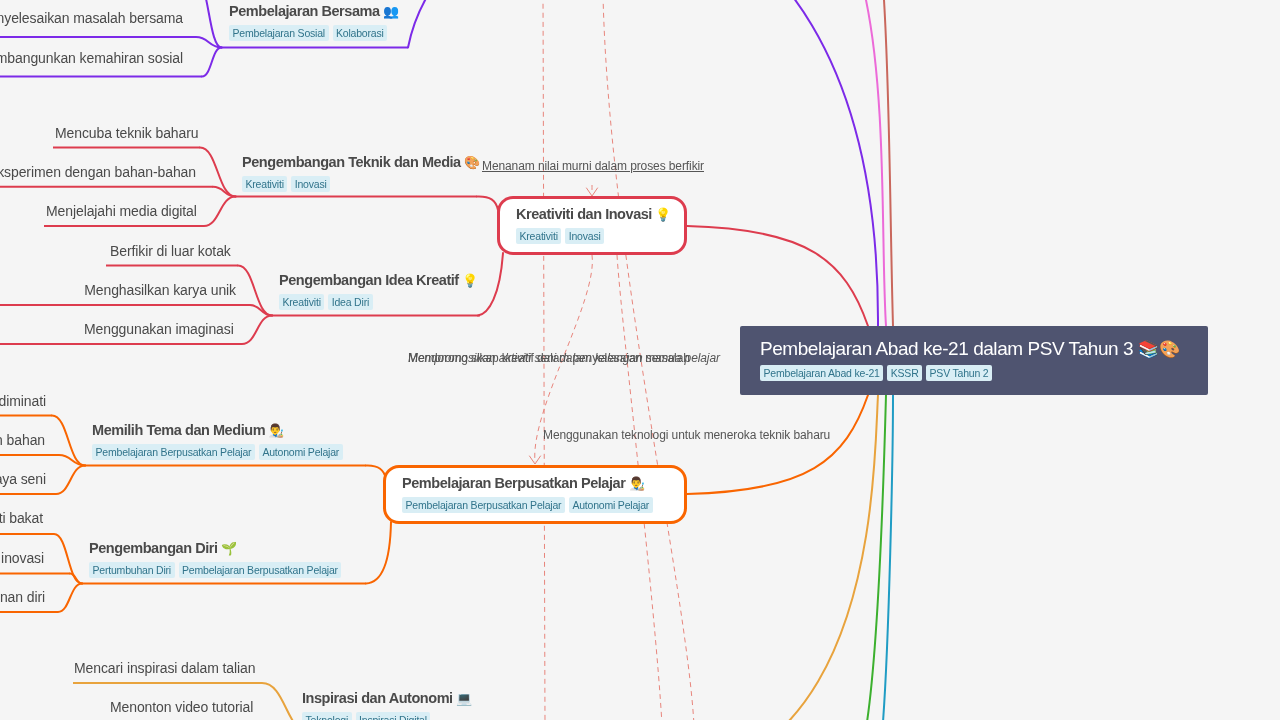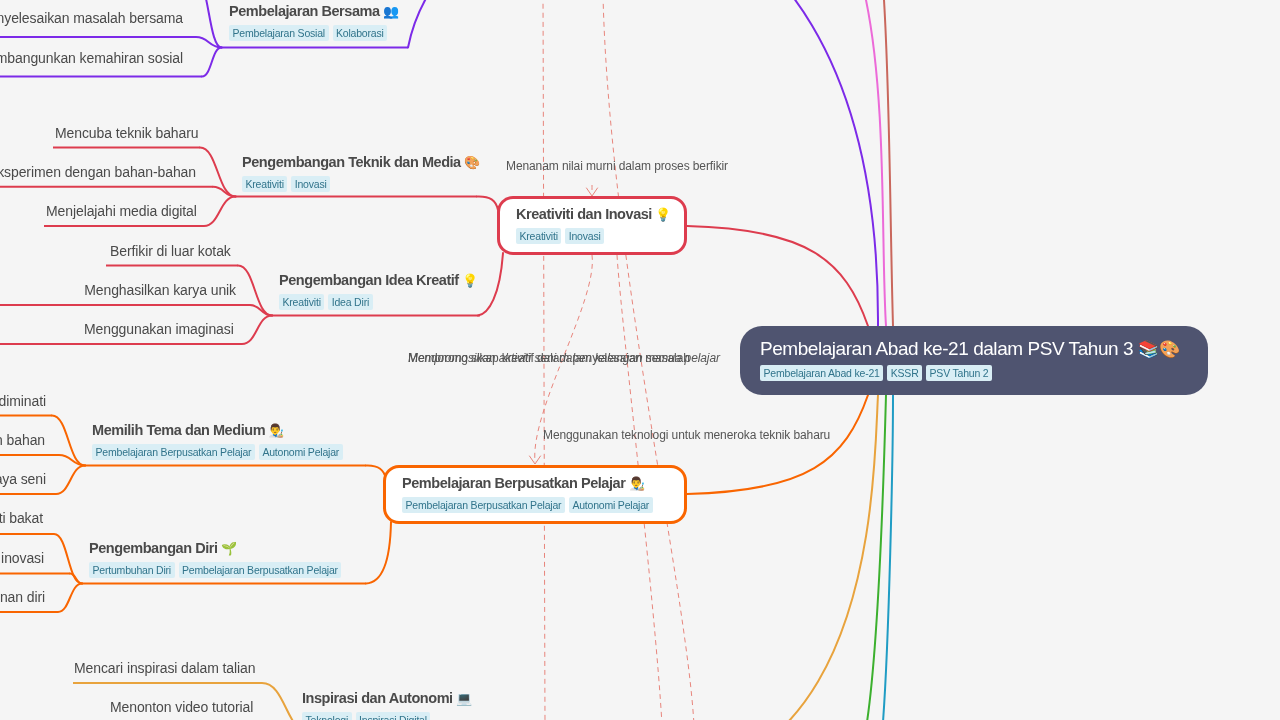--- a/index.html
+++ b/index.html
@@ -8,21 +8,21 @@
 svg#links{position:absolute;left:0;top:0;width:1280px;height:720px;}
 .node{position:absolute;white-space:nowrap;}
 .node .title{font-size:14.5px;letter-spacing:-0.45px;color:#4a4a4a;line-height:20px;font-weight:bold;}
 .node .emoji{font-size:13px;letter-spacing:0;}
 .node .tags{margin-top:3px;height:17px;}
 .tag{display:inline-block;background:#d9eef5;color:#31748b;font-size:10.5px;letter-spacing:-0.2px;line-height:16px;padding:0px 3.5px;border-radius:2px;margin-right:4px;vertical-align:top;}
 .bx{position:absolute;background:#fff;border-radius:16px;border:3px solid;box-sizing:border-box;}
 .leaf{position:absolute;white-space:nowrap;font-size:14px;letter-spacing:-0.1px;color:#4a4a4a;line-height:17px;}
 .leaf.ra{text-align:right;}
 .ann{position:absolute;white-space:nowrap;font-size:12px;letter-spacing:-0.1px;color:#555;line-height:14px;}
-#central{position:absolute;background:#4f5470;border-radius:22px;box-sizing:border-box;white-space:nowrap;}
+#central{position:absolute;background:#4f5470;border-radius:2px;box-sizing:border-box;white-space:nowrap;}
 #central .title{font-size:19px;letter-spacing:-0.45px;color:#fff;line-height:25px;}
 #central .emoji{font-size:17px;letter-spacing:0;}
 #central .tags{margin-top:3px;}
 </style>
 </head>
 <body>
 
 <div id="stage">
 <svg id="links" viewBox="0 0 1280 720" xmlns="http://www.w3.org/2000/svg">
 <path d="M221.5,47.5 L408,47.5" fill="none" stroke="#7c2ae8" stroke-width="2"></path>
@@ -131,17 +131,17 @@
 <div class="leaf ra" style="left:-400px;width:636px;top:282px;">Menghasilkan karya unik</div>
 <div class="leaf" style="left:84px;top:321px;">Menggunakan imaginasi</div>
 <div class="leaf ra" style="left:-400px;width:446px;top:393px;">Memilih tema yang diminati</div>
 <div class="leaf ra" style="left:-400px;width:445px;top:432px;">Memilih bahan</div>
 <div class="leaf ra" style="left:-400px;width:446px;top:471px;">Meneroka gaya seni</div>
 <div class="leaf ra" style="left:-400px;width:443px;top:510px;">Mengenal pasti bakat</div>
 <div class="leaf ra" style="left:-400px;width:444px;top:550px;">Mencuba idea inovasi</div>
 <div class="leaf ra" style="left:-400px;width:445px;top:589px;">Membina keyakinan diri</div>
 <div class="leaf" style="left:74px;top:660px;">Mencari inspirasi dalam talian</div>
 <div class="leaf" style="left:110px;top:699px;">Menonton video tutorial</div>
-<div class="ann" style="left:506px;top:159px;">Menanam nilai murni dalam proses berfikir</div>
+<div class="ann" style="left:482px;top:159px;text-decoration:underline;">Menanam nilai murni dalam proses berfikir</div>
 <div class="ann" style="left:408px;top:351px;">Mendorong sikap kreatif dalam penyelesaian masalah</div>
 <div class="ann" style="left:408px;top:351px;font-style:italic;">Mempromosikan aktiviti seni dalam kalangan semua pelajar</div>
 <div class="ann" style="left:514px;top:428px;margin-left:29px;">Menggunakan teknologi untuk meneroka teknik baharu</div>
 </div>
 
 </body></html>

